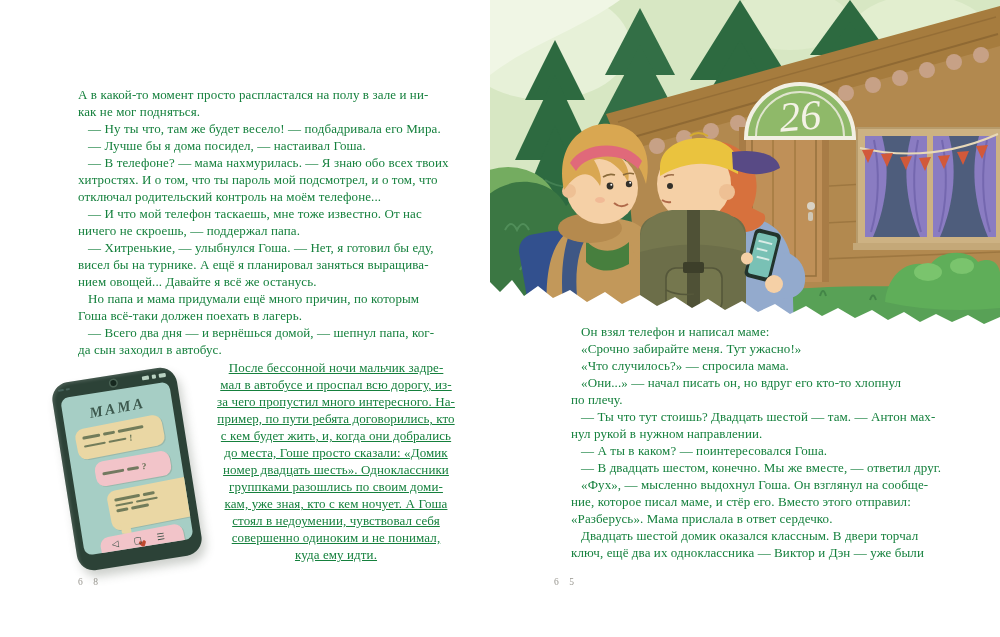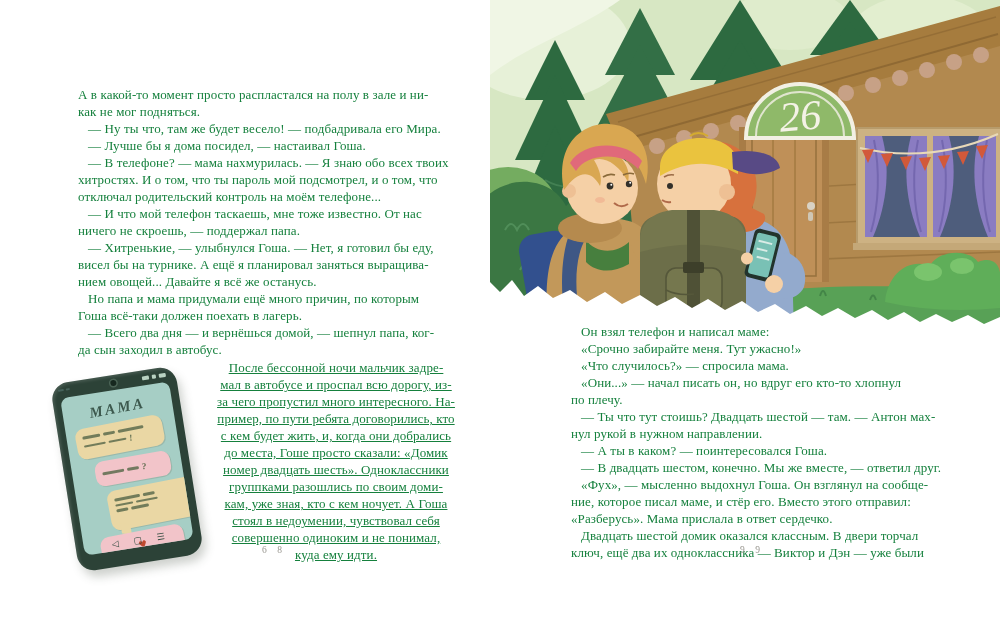--- a/index.html
+++ b/index.html
@@ -11,21 +11,21 @@
 
   
   .booktext{
     position:absolute;color:#15803d;font-size:13px;line-height:17px;
     white-space:pre-wrap;letter-spacing:.1px;
   }
   .text-top{left:78px;top:86px;width:392px;}
   .text-wrap{left:210px;top:359px;width:252px;text-align:center;text-decoration:underline;}
   .text-right{left:571px;top:323px;width:396px;}
   .pagenum{
-    position:absolute;top:545px;color:#98968f;font-size:9.5px;letter-spacing:4px;text-align:center;
+    position:absolute;top:577px;color:#98968f;font-size:9.5px;letter-spacing:4px;text-align:left;
   }
   .pagenum.left{left:78px;width:392px;}
   .pagenum.right{left:554px;width:396px;}
 
   
   .phone{
     position:absolute;left:64px;top:374px;width:126px;height:190px;
     transform:rotate(-9deg);background:#2c4237;border-radius:17px;
     box-shadow:3px 7px 10px rgba(60,70,55,.25), inset 2px 2px 3px rgba(255,255,255,.12);
   }
@@ -366,15 +366,15 @@
 по плечу.
    — Ты что тут стоишь? Двадцать шестой — там. — Антон мах-
 нул рукой в нужном направлении.
    — А ты в каком? — поинтересовался Гоша.
    — В двадцать шестом, конечно. Мы же вместе, — ответил друг.
    «Фух», — мысленно выдохнул Гоша. Он взглянул на сообще-
 ние, которое писал маме, и стёр его. Вместо этого отправил:
 «Разберусь». Мама прислала в ответ сердечко.
    Двадцать шестой домик оказался классным. В двери торчал
 ключ, ещё два их одноклассника — Виктор и Дэн — уже были</div>
-    <div class="pagenum right">9 9</div>
+    <div class="pagenum right">6 5</div>
   </div>
 </div>
 
 </body></html>

